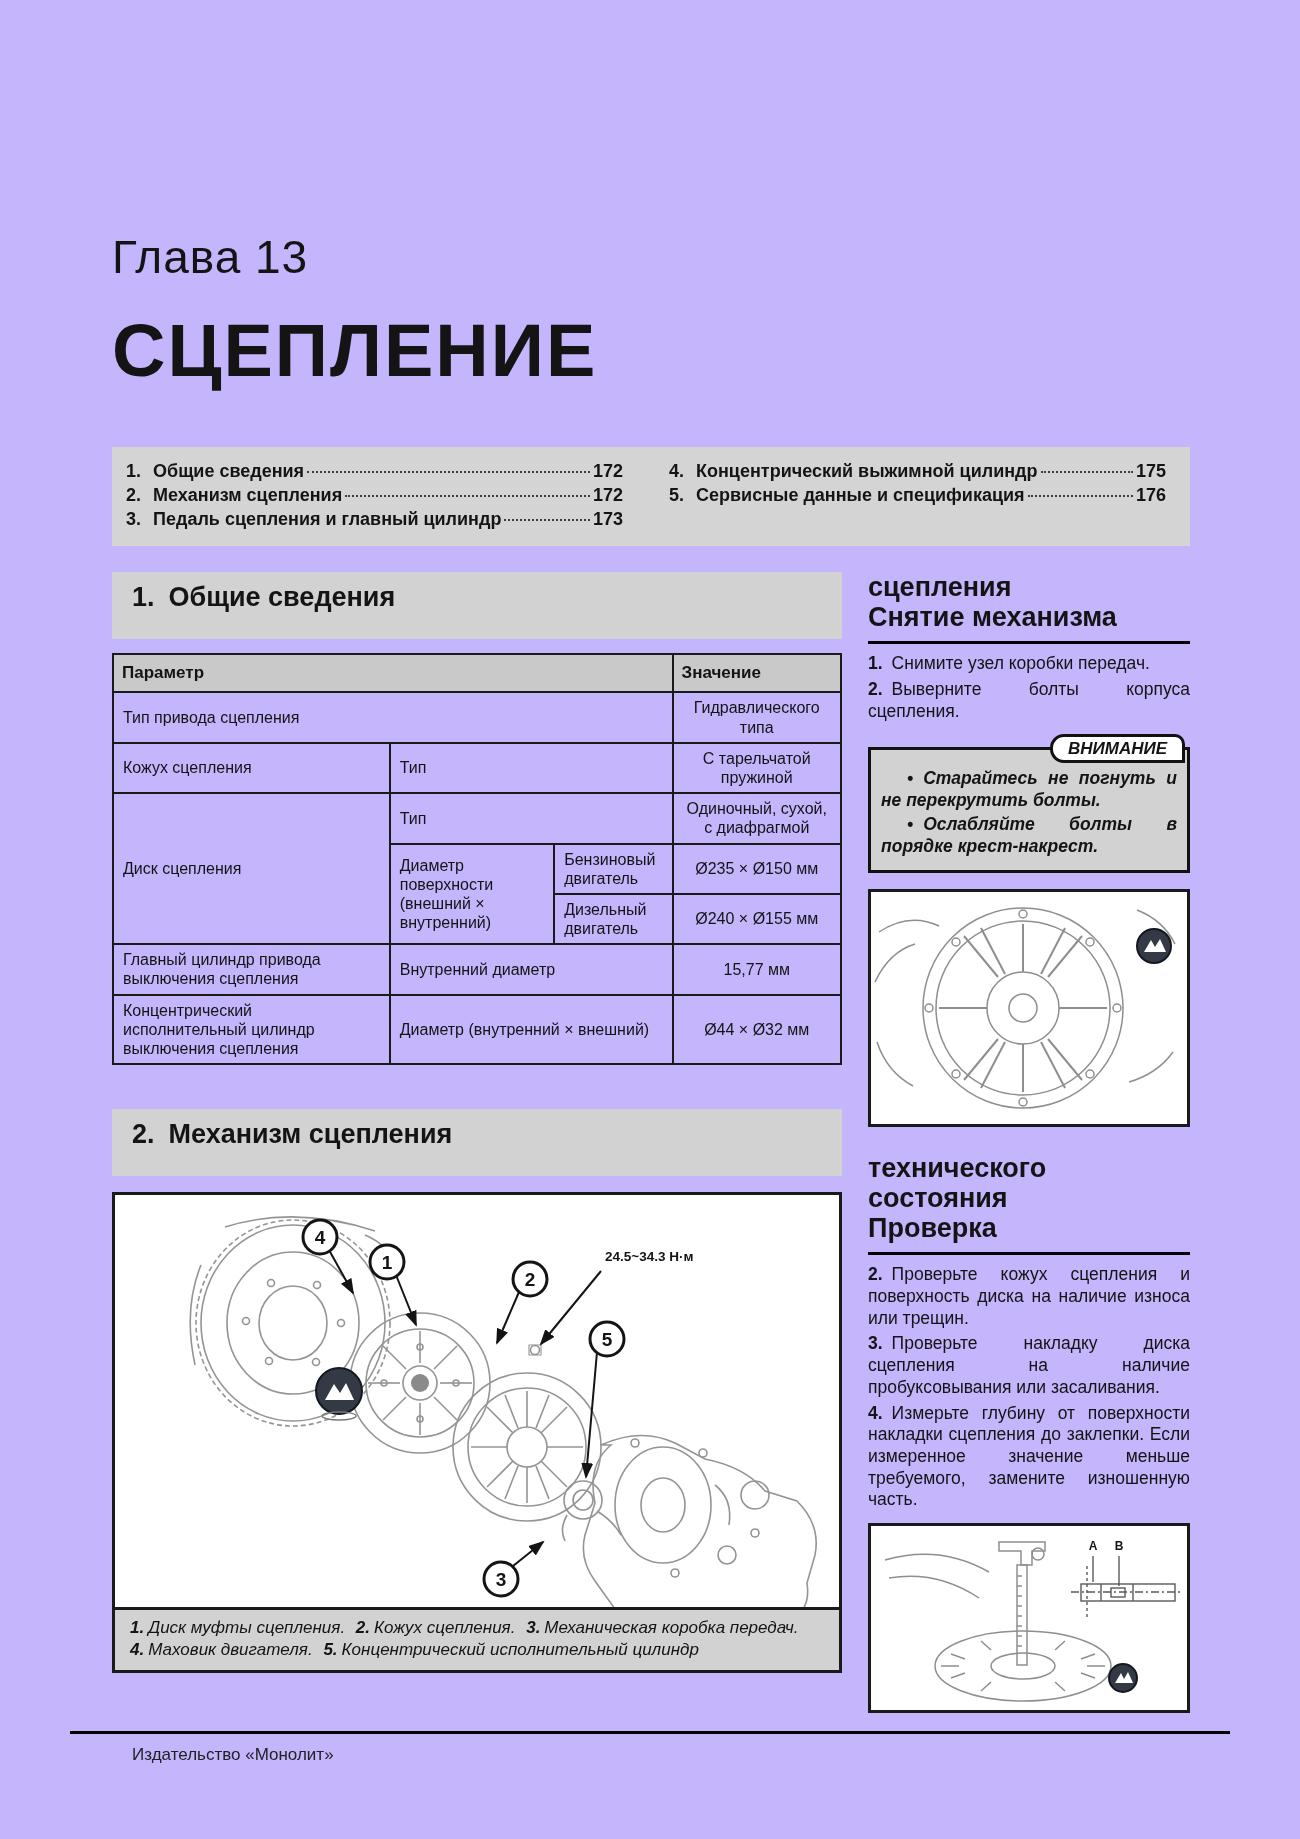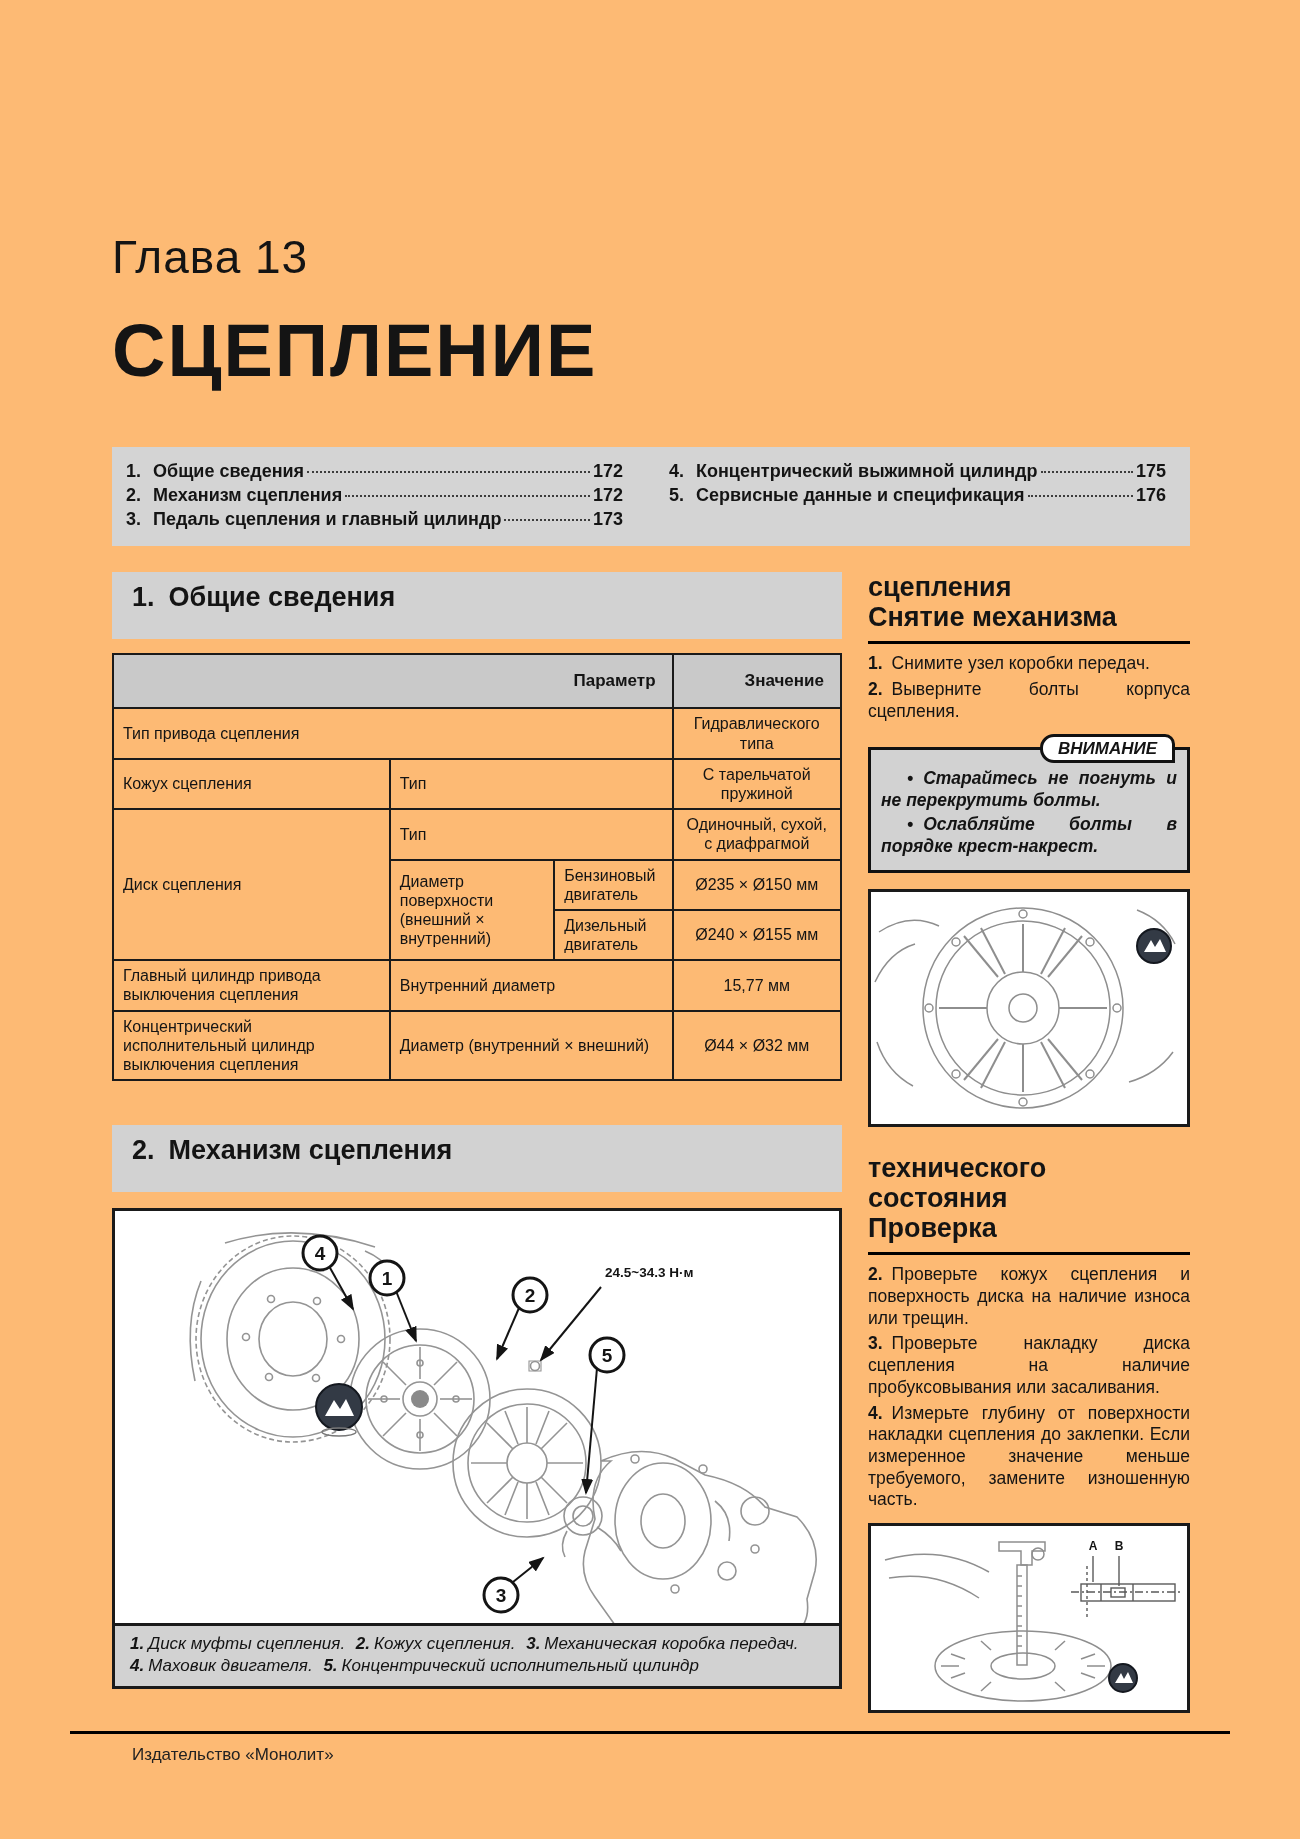--- a/index.html
+++ b/index.html
@@ -1,16 +1,16 @@
 <!DOCTYPE html>
 <html><head>
 <meta charset="utf-8">
 <style>
   html,body{margin:0;padding:0;background:#ffffff;}
-  .page{position:relative;width:1300px;height:1839px;background:#fdba74;overflow:hidden;
+  .page{position:relative;width:1300px;height:1839px;background:#c4b5fd;overflow:hidden;
         font-family:"Liberation Sans","DejaVu Sans",sans-serif;color:#141414;}
   .content{position:absolute;left:112px;top:0;width:1078px;}
 
   .chapter{margin-top:230px;font-size:46px;letter-spacing:1px;}
   .main-title{margin-top:24px;font-size:74px;font-weight:bold;letter-spacing:2px;}
 
   
   .toc{margin-top:54px;background:#d4d4d4;padding:14px 24px 16px 14px;display:flex;gap:46px;}
   .toc-col{flex:1;display:flex;flex-direction:column;gap:3px;}
   .toc-line{display:flex;align-items:baseline;font-size:18px;font-weight:bold;}
@@ -23,40 +23,40 @@
   .col-left{width:730px;flex:none;}
   .col-right{flex:1;min-width:0;}
 
   .section-bar{background:#d2d2d2;padding:10px 28px 26px 20px;font-size:27px;font-weight:bold;}
   .section-bar .num{margin-right:14px;}
   .section-bar.second{margin-top:44px;}
 
   
   table.specs{width:100%;border-collapse:collapse;margin-top:14px;font-size:16px;table-layout:fixed;line-height:1.2;}
   .specs th,.specs td{border:2px solid #1a1a1a;padding:5px 9px;vertical-align:middle;}
-  .specs th{background:#c9c9c9;font-size:17px;text-align:right;padding:16px;margin-top:18px;}
+  .specs th{background:#c9c9c9;font-size:17px;text-align:left;padding:8px;margin-top:18px;}
   .specs td.val{text-align:center;}
 
   
   .figure-box{border:3px solid #1a1a1a;margin-top:16px;background:#fff;}
   .figure-canvas{height:412px;position:relative;}
   .figure-caption{border-top:3px solid #1a1a1a;background:#d2d2d2;padding:7px 15px 9px;
                   font-size:17px;font-style:italic;line-height:1.28;}
   .figure-caption b{margin-right:4px;}
   .cap-seg{margin-right:6px;}
 
   
   .sub-heading{font-size:27px;font-weight:bold;line-height:1.12;padding-bottom:9px;border-bottom:3px solid #000;}
   .sub-heading.second{margin-top:26px;}
   .steps{margin-top:9px;}
   .steps p{font-size:17.5px;line-height:1.24;text-align:justify;margin:4px 0;}
   .steps b.num{margin-right:9px;}
 
   .warning{position:relative;border:3px solid #111;background:#d2d2d2;margin-top:24px;padding:15px 10px 11px;}
-  .warning-tab{position:absolute;top:-16px;right:12px;background:#fff;border:3px solid #111;
+  .warning-tab{position:absolute;top:-16px;right:2px;background:#fff;border:3px solid #111;
                border-radius:14px 10px 0 14px;padding:0 15px;font-weight:bold;font-style:italic;
                font-size:17px;line-height:23px;}
   .warning p{font-weight:bold;font-style:italic;font-size:17.5px;line-height:1.26;text-align:justify;
              margin:2px 0;text-indent:26px;}
   .warning .bullet{margin-right:10px;}
 
   .photo-frame{border:3px solid #1a1a1a;margin-top:16px;background:#fff;overflow:hidden;}
   .photo-frame.first{height:232px;}
   .photo-frame.second{height:184px;margin-top:12px;}
 

